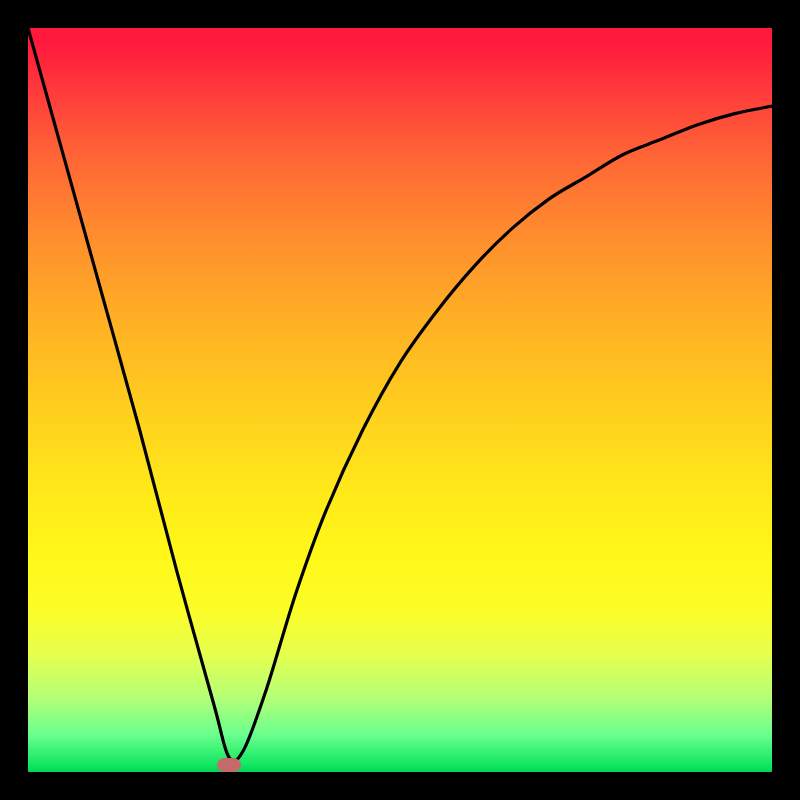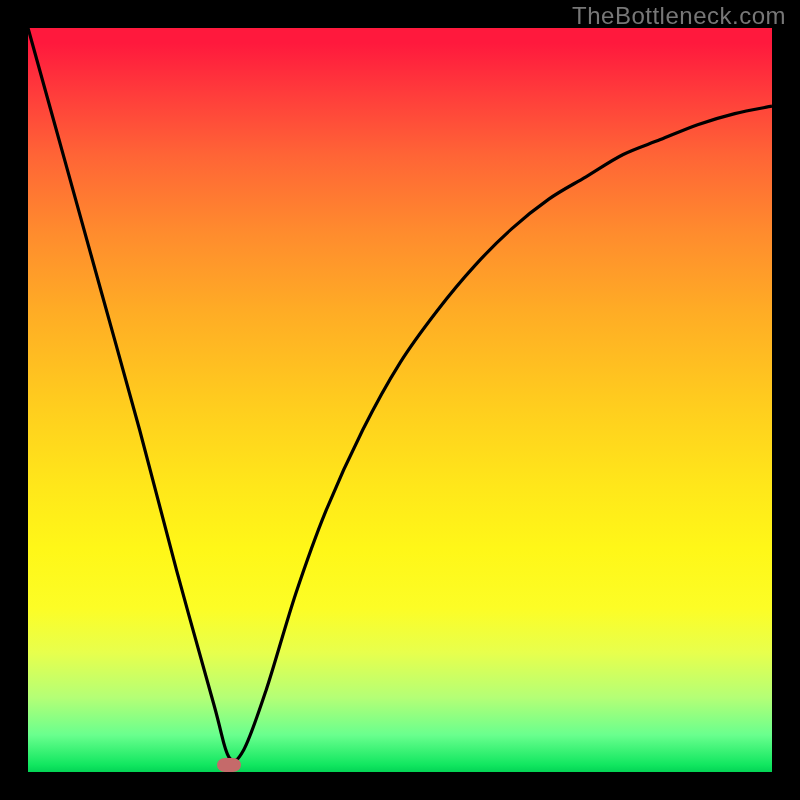--- a/index.html
+++ b/index.html
@@ -68,21 +68,20 @@
     border-radius: 8px / 7px;
     background: #c56a6a;
     z-index: 2;
     transform: translate(-50%, -50%);
   }
 </style>
 </head>
 <body>
 
 <div class="frame">
-  <div class="watermark">TheBottleneck.com</div>
 
   <div class="plot"></div>
 
   <svg class="curve" viewBox="0 0 744 744" preserveAspectRatio="none">
     <path fill="none" stroke-width="3.2" d="M 0.0 0.0 C 6.2 22.3 24.8 89.3 37.2 133.9 C 49.6 178.6 62.0 223.2 74.4 267.8 C 86.8 312.5 99.2 355.9 111.6 401.8 C 124.0 447.6 136.4 497.2 148.8 543.1 C 161.2 589.0 177.3 646.0 186.0 677.0 C 194.7 708.0 195.9 721.7 200.9 729.1 C 205.8 736.6 209.6 732.8 215.8 721.7 C 222.0 710.5 229.4 688.2 238.1 662.2 C 246.8 636.1 257.9 595.2 267.8 565.4 C 277.8 535.7 286.4 510.9 297.6 483.6 C 308.8 456.3 322.4 426.6 334.8 401.8 C 347.2 377.0 359.6 354.6 372.0 334.8 C 384.4 315.0 396.8 298.8 409.2 282.7 C 421.6 266.6 434.0 251.7 446.4 238.1 C 458.8 224.4 471.2 212.0 483.6 200.9 C 496.0 189.7 508.4 179.8 520.8 171.1 C 533.2 162.4 545.6 156.2 558.0 148.8 C 570.4 141.4 582.8 132.7 595.2 126.5 C 607.6 120.3 620.0 116.6 632.4 111.6 C 644.8 106.6 657.2 101.1 669.6 96.7 C 682.0 92.4 694.4 88.7 706.8 85.6 C 719.2 82.5 737.8 79.4 744.0 78.1" stroke="#000000"></path>
   </svg>
 
   <div class="marker" style="left: 228.88px; top: 764.56px; background: rgb(197, 106, 106);"></div>
 </div>
 

